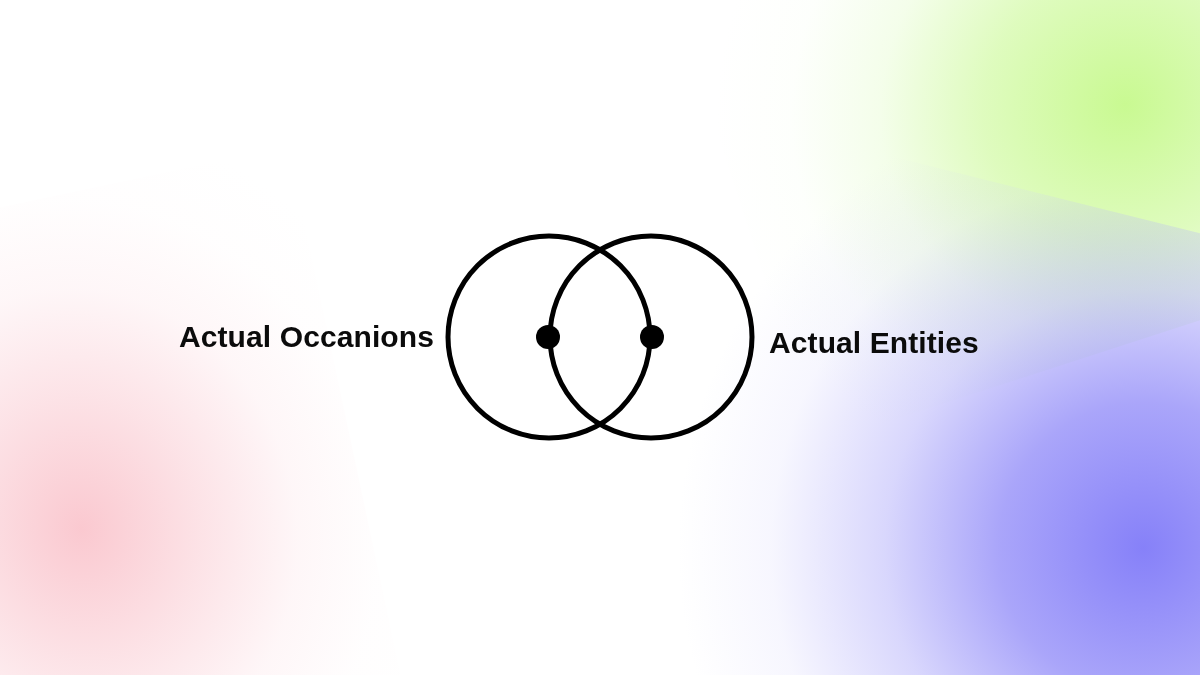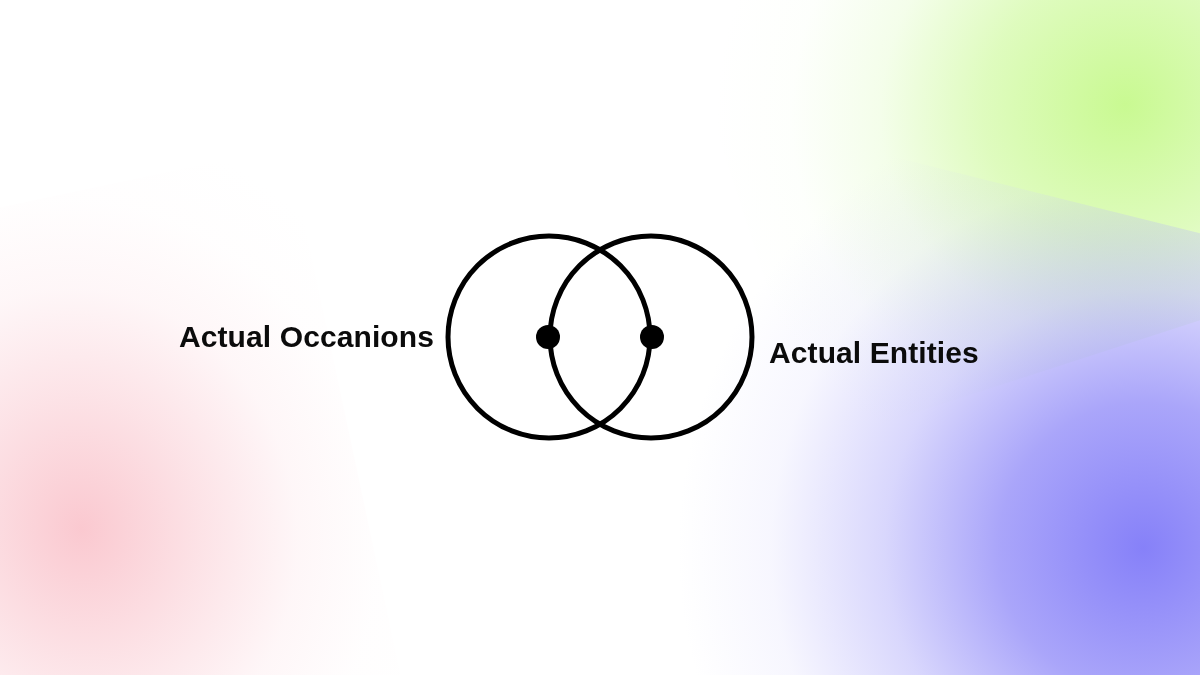--- a/index.html
+++ b/index.html
@@ -87,21 +87,21 @@
   }
 
   #label-left {
     right: 766px;
     top: 322px;
     text-align: right;
   }
 
   #label-right {
     left: 769px;
-    top: 338px;
+    top: 328px;
     text-align: left;
   }
 </style>
 </head>
 <body>
 
 <div id="slide" style="background: rgb(255, 255, 255);">
 
   <div class="wash wash-green"></div>
   <div class="wash wash-violet"></div>

